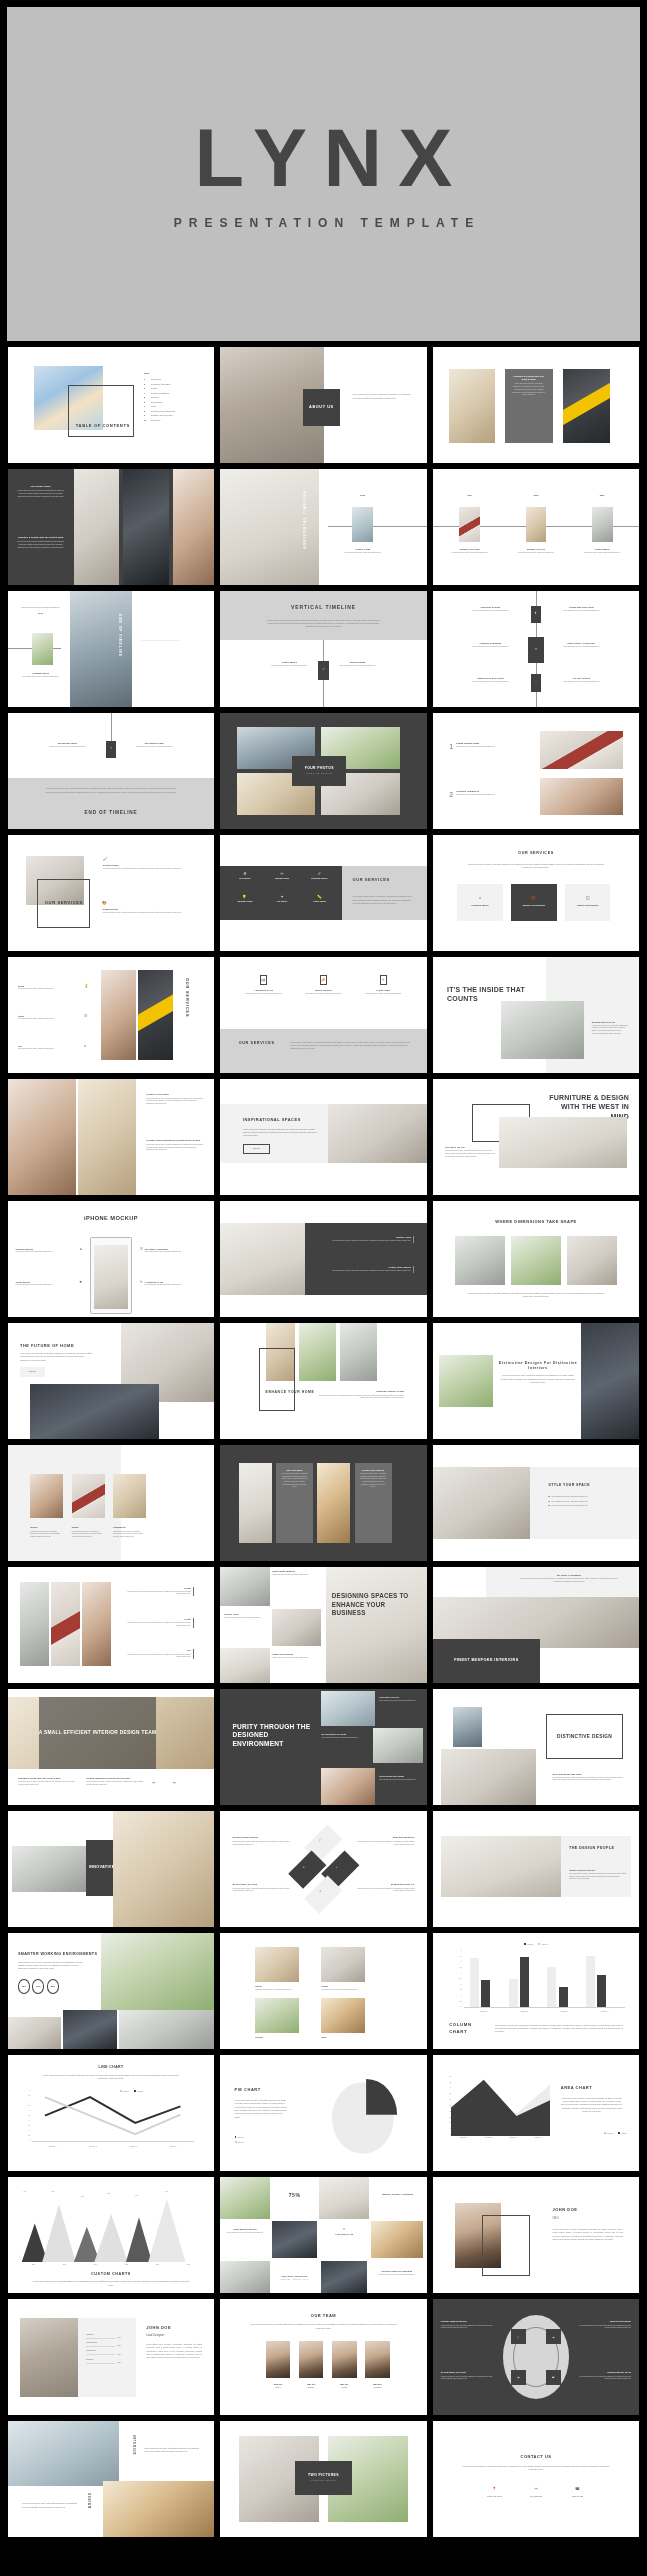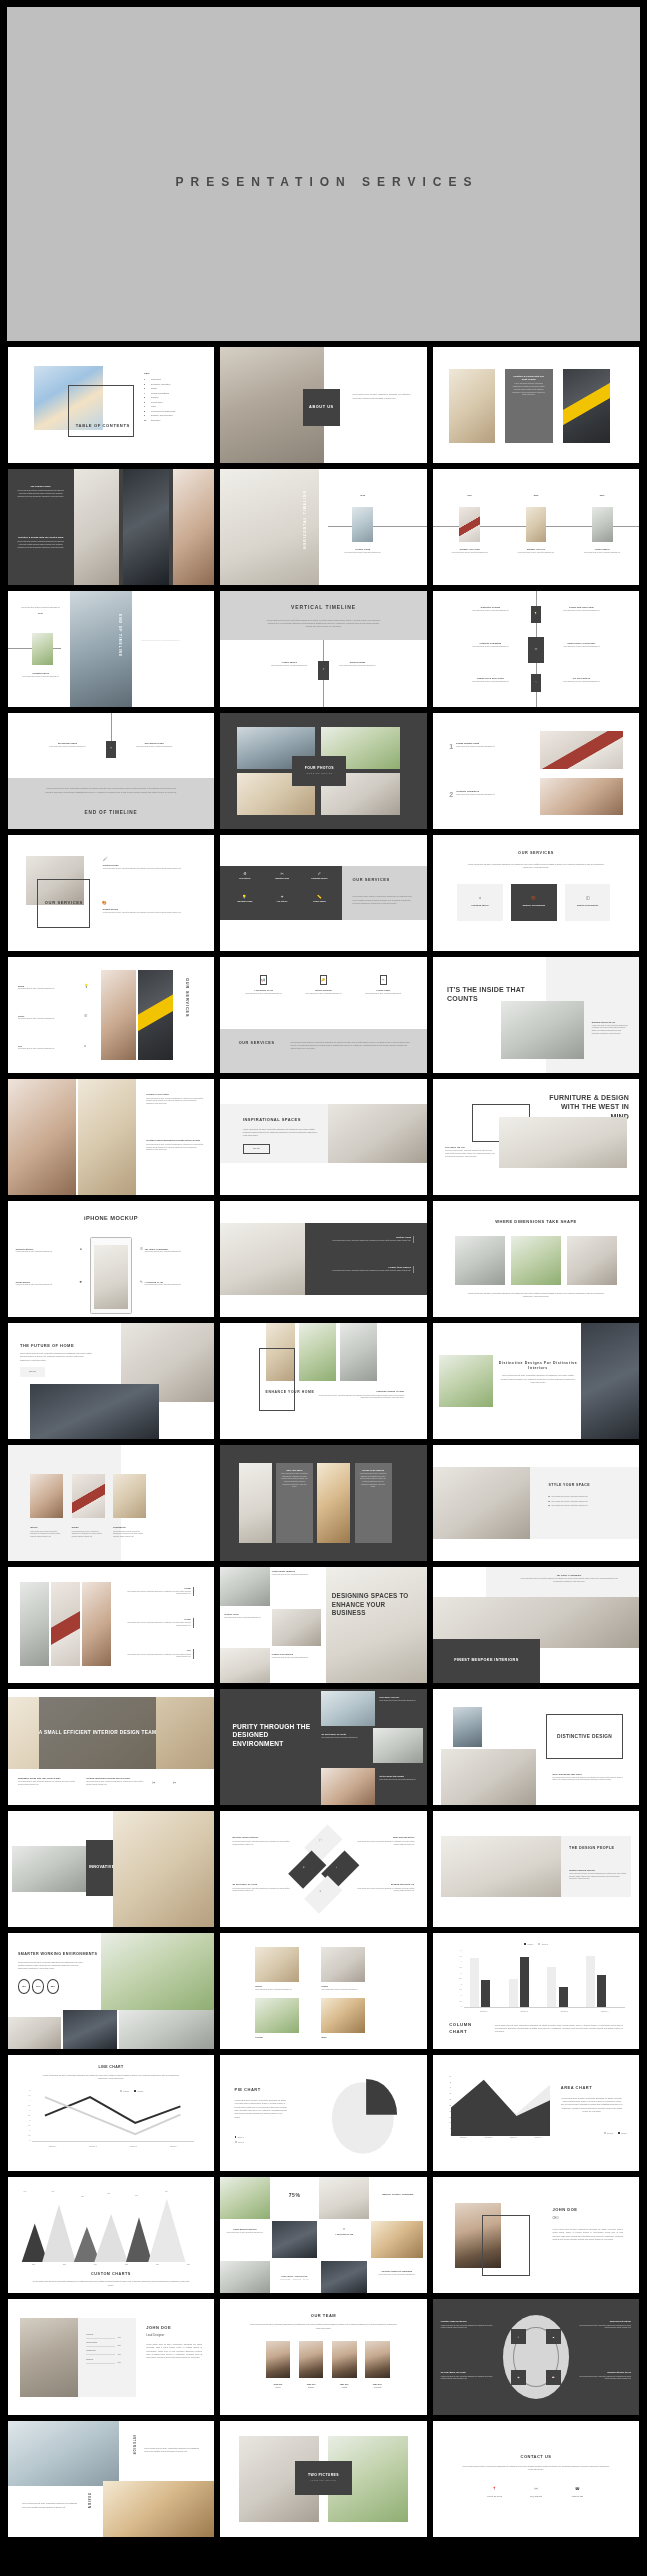--- a/index.html
+++ b/index.html
@@ -115,21 +115,22 @@
   .ring {
     border:0.8px solid #3d3d3d; border-radius:50%;
     display:flex; align-items:center; justify-content:center;
     font-size:2.1px; font-weight:700; color:#3d3d3d;
   }
 </style>
 </head>
 <body>
 
 <div class="hero">
-  <div class="hero-sub">PRESENTATION SERVICES</div>
+  <div class="hero-title">LYNX</div>
+  <div class="hero-sub">PRESENTATION TEMPLATE</div>
 </div>
 
 <div class="grid">
 
   <div class="slide">
     <div class="ph ph-a abs" style="left:13%;top:17%;width:33%;height:55%;"></div>
     <div class="outline abs" style="left:29%;top:33%;width:32%;height:45%;"></div>
     <div class="abs ttl" style="left:33%;top:66%;font-size:4.1px;">TABLE OF CONTENTS</div>
     <div class="abs" style="left:66%;top:22%;width:30%;">
       <div class="sub" style="margin-bottom:1.9px;">Part</div>

